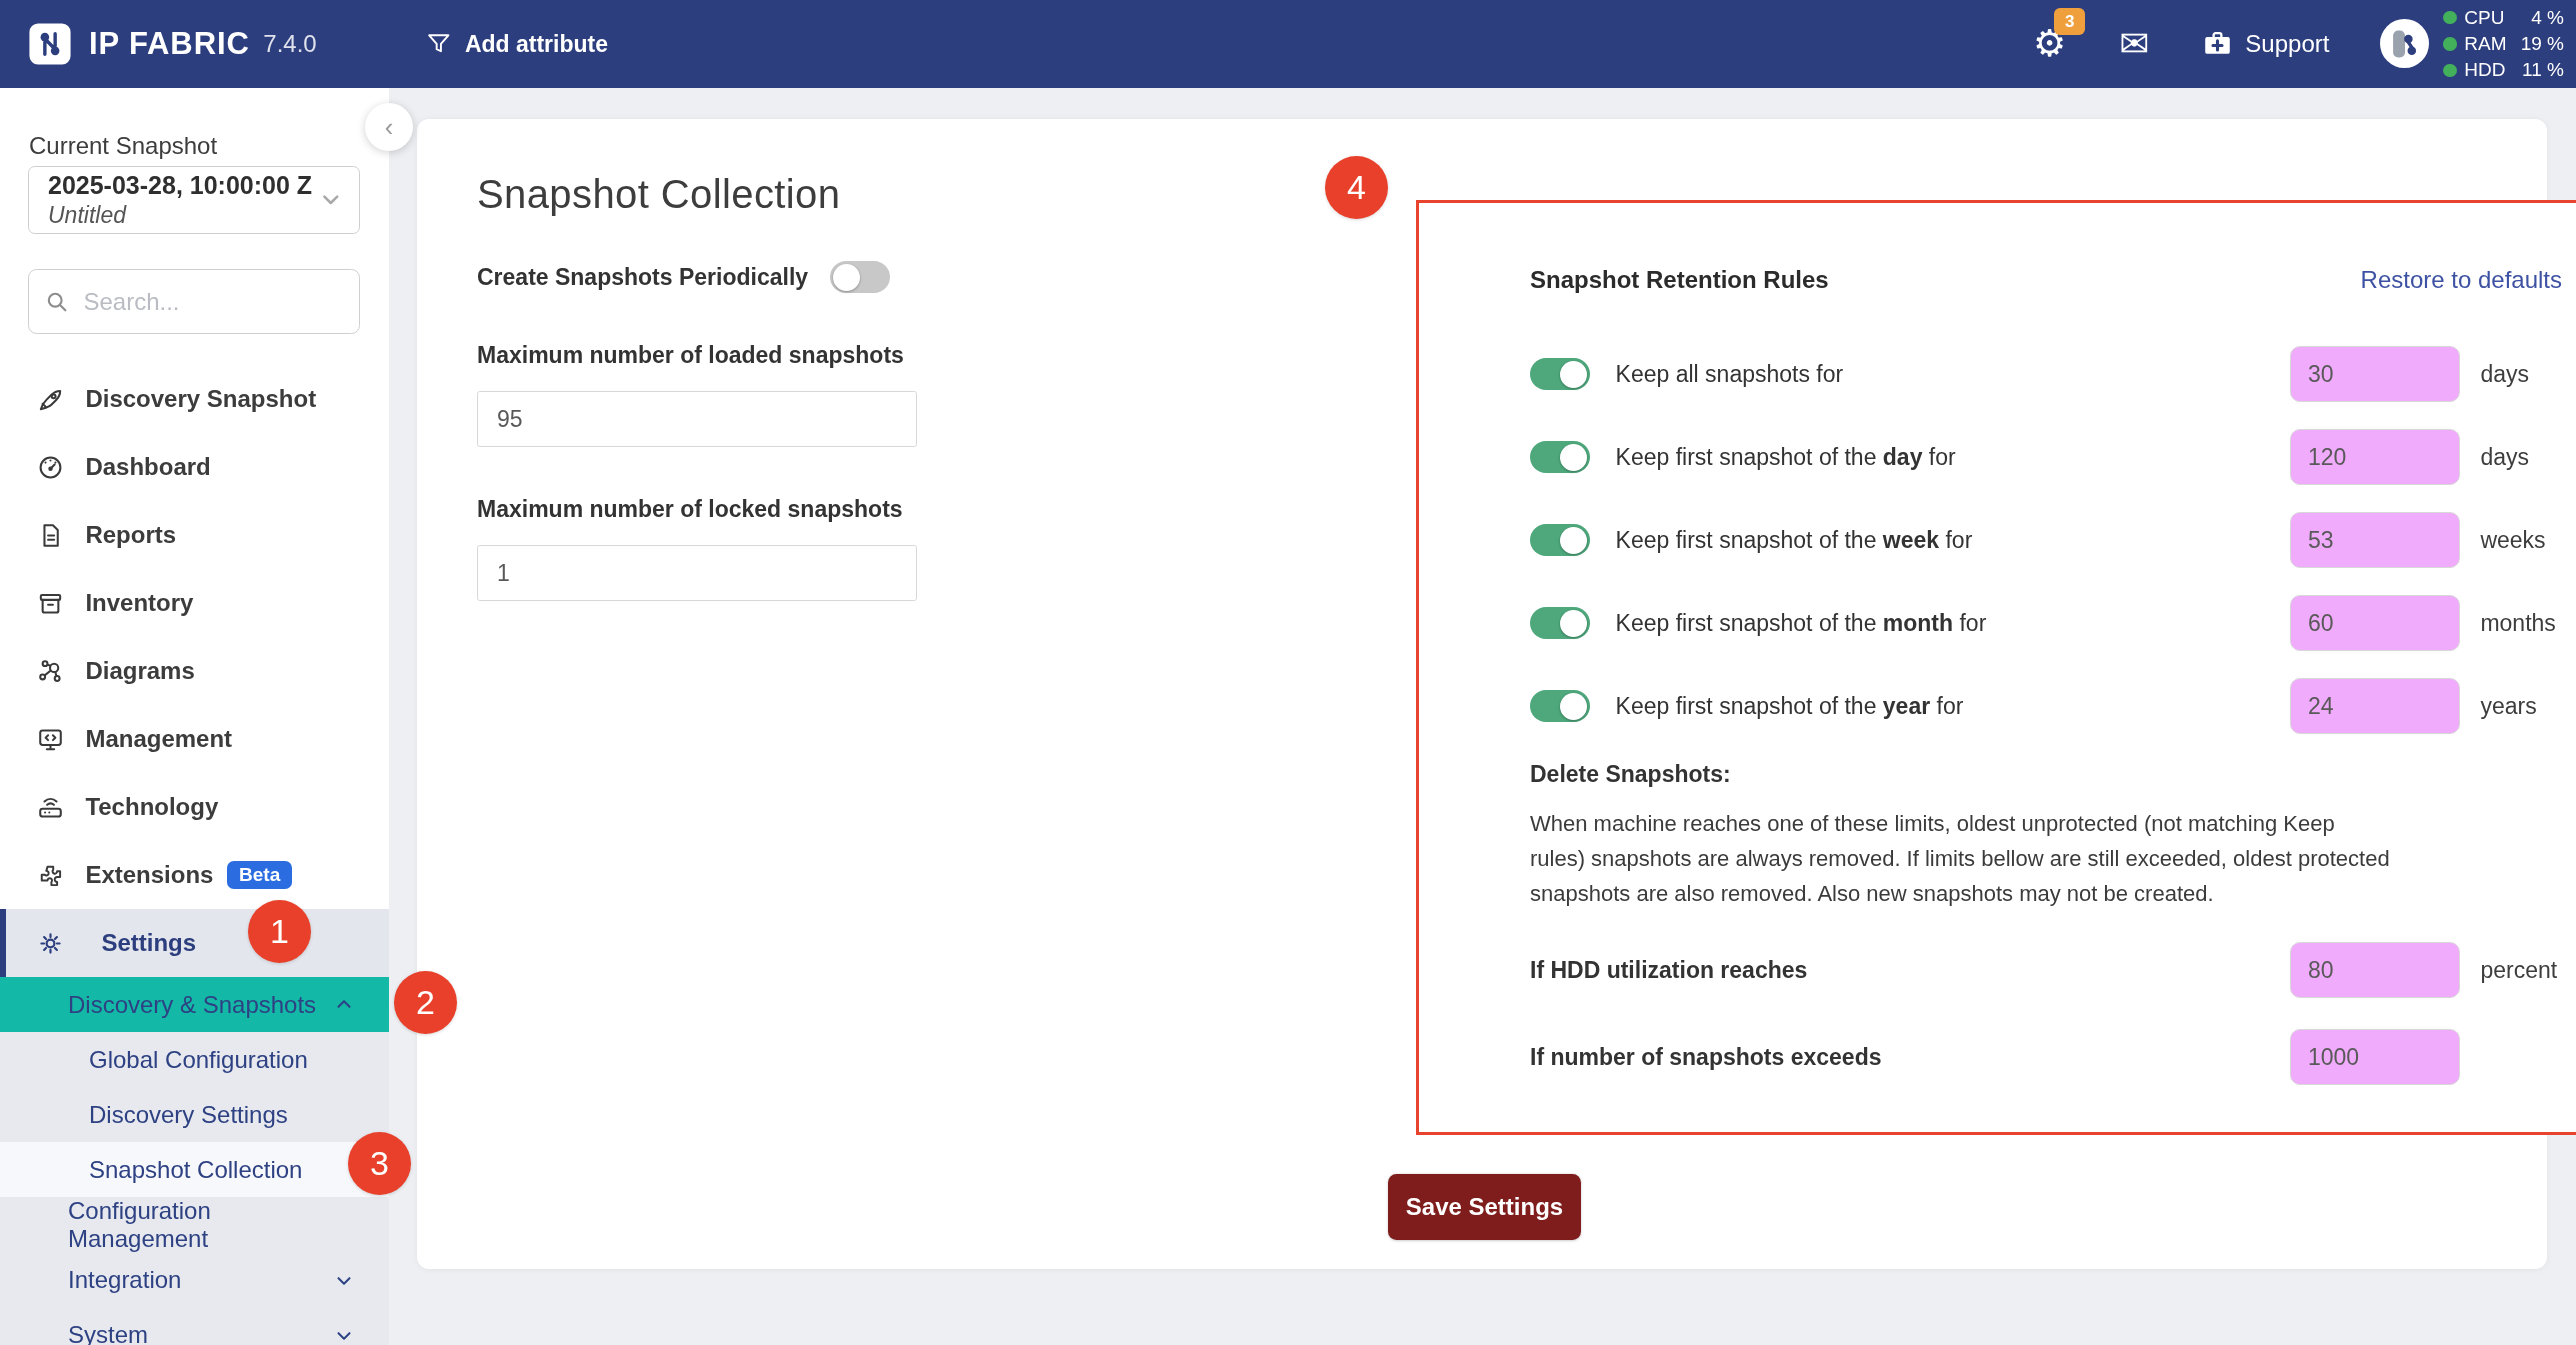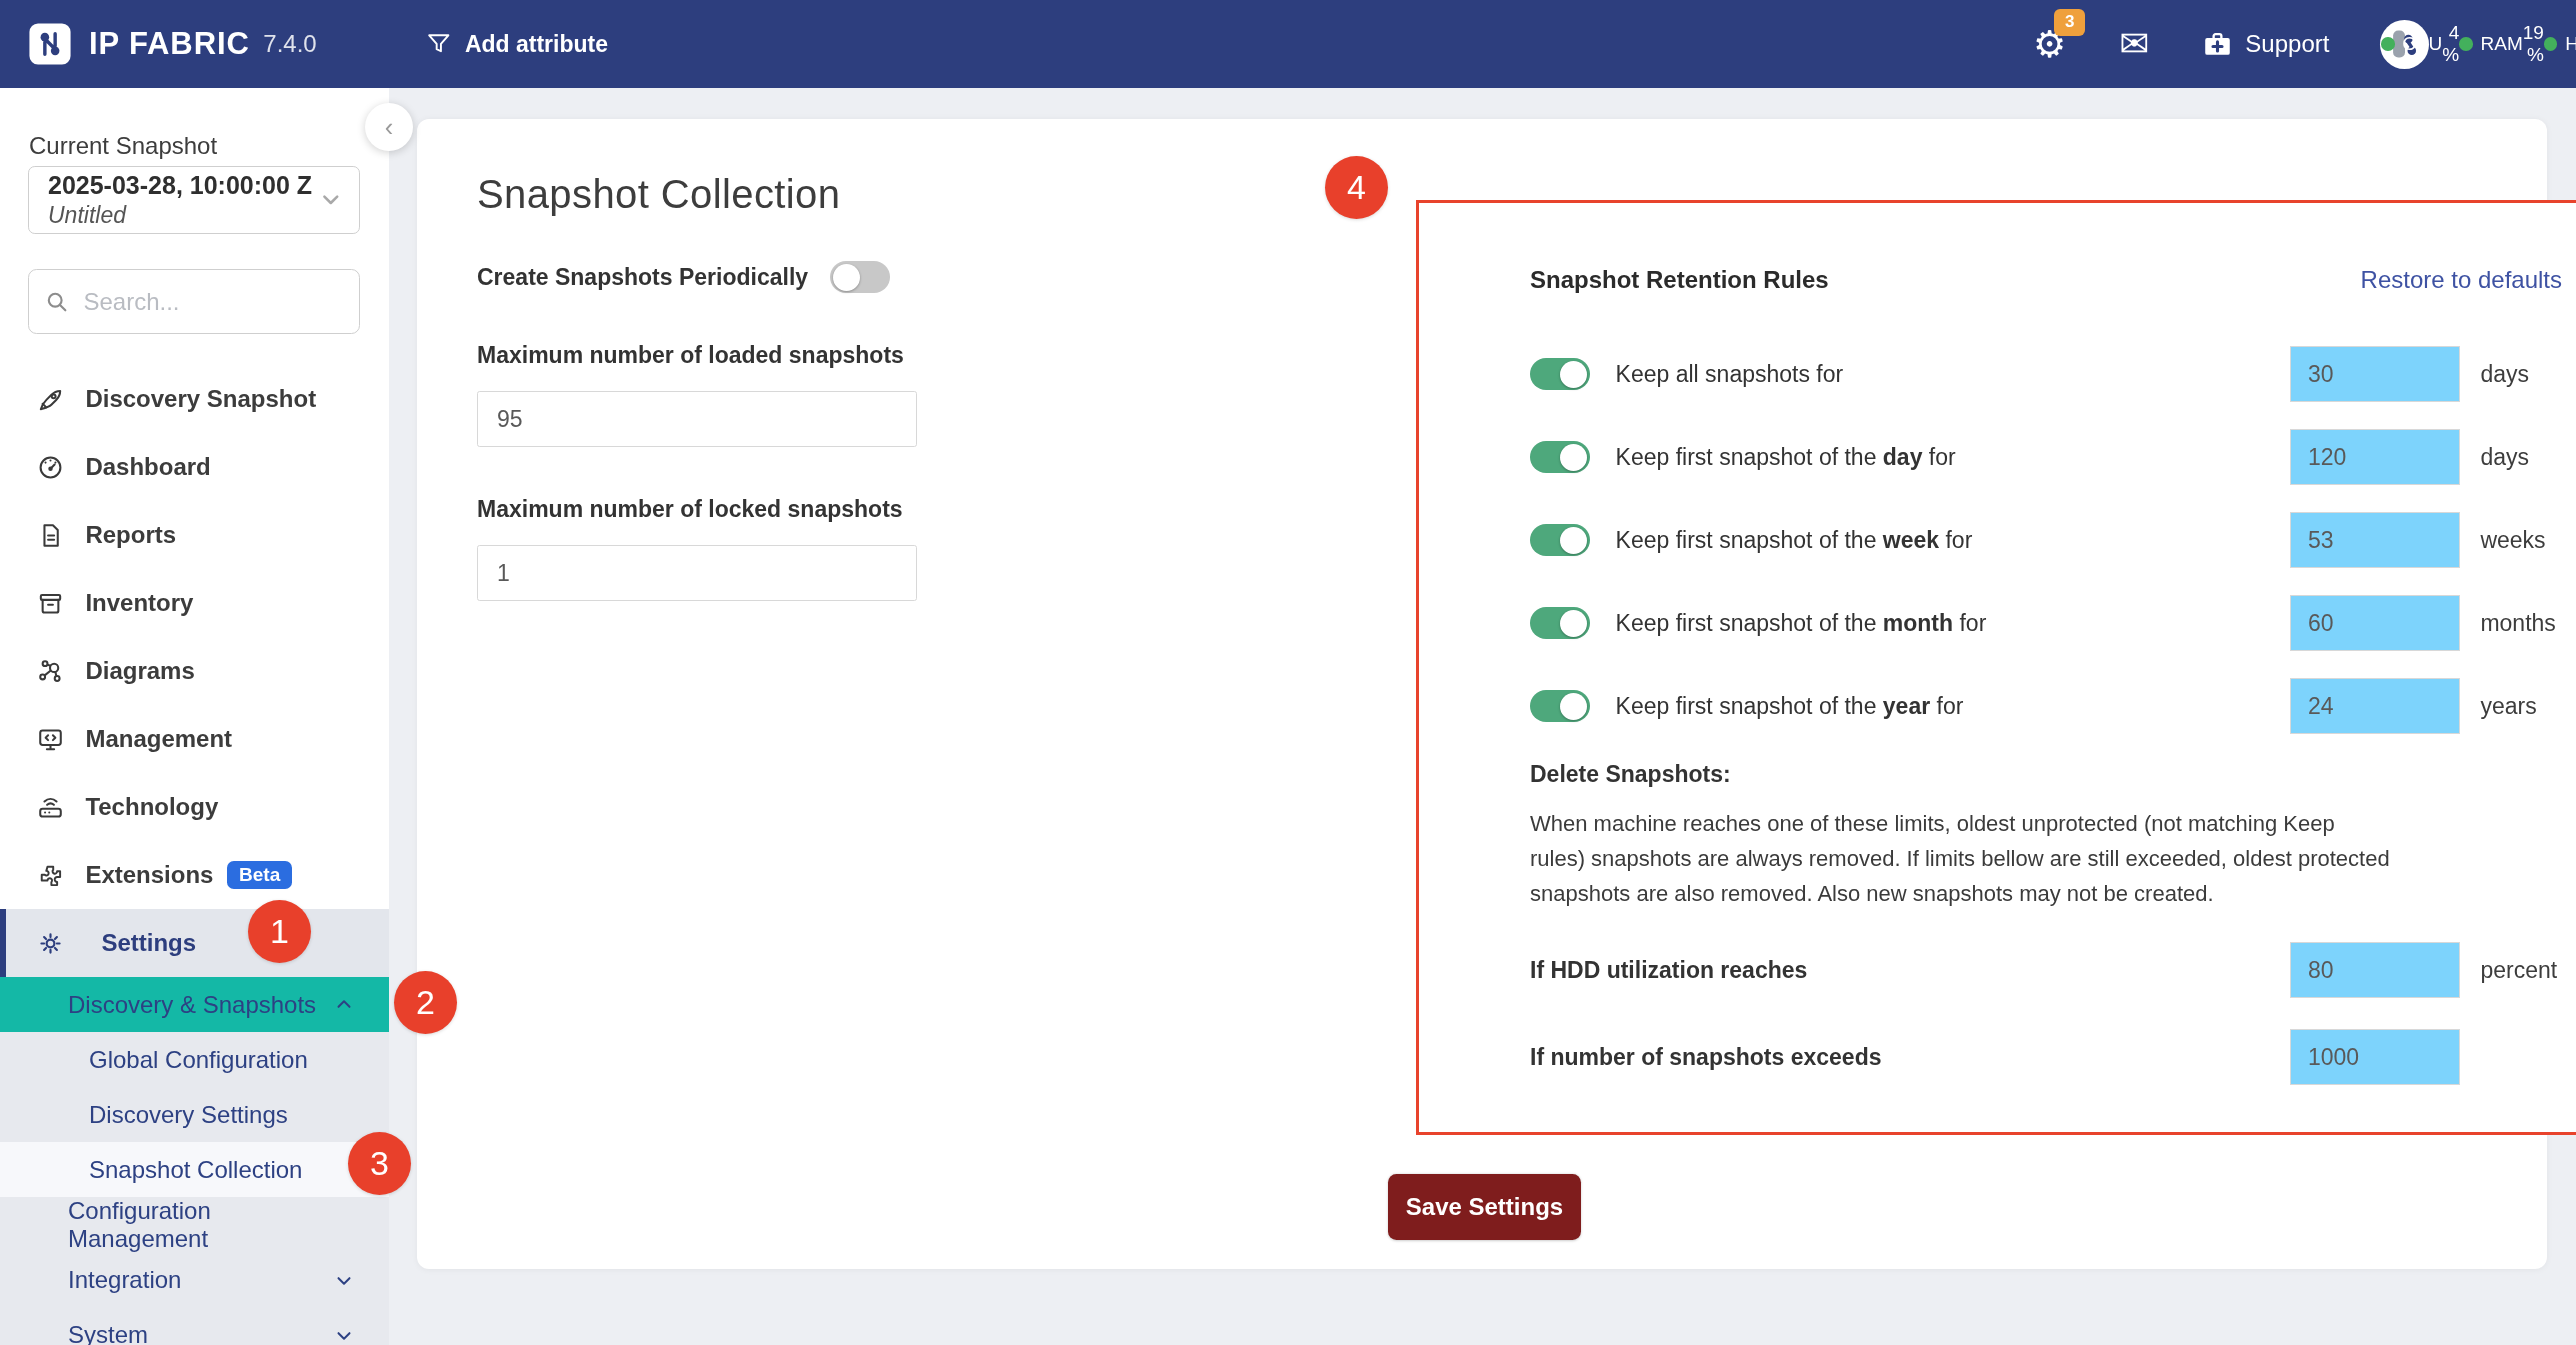--- a/index.html
+++ b/index.html
@@ -31,21 +31,21 @@
   }
   .envelope-glyph { font-size:36px; line-height:36px; }
   .support-wrap { display:flex; align-items:center; margin-right:51px; cursor:pointer; }
   .support-wrap svg { width:31px; height:31px; }
   .support-label { font-size:24px; margin-left:12px; }
   .avatar {
     width:49px; height:49px; border-radius:50%; background:#fff; margin-right:13.6px;
     display:flex; align-items:center; justify-content:center; cursor:pointer; overflow:hidden;
   }
   .avatar svg { width:34px; height:34px; }
-  .stats { display:flex; flex-direction:row; justify-content:center; width:121px; }
+  .stats { display:flex; flex-direction:column; justify-content:center; width:121px; }
   .stat-row { display:flex; align-items:center; height:26.4px; font-size:19px; }
   .stat-dot { width:13.6px; height:13.6px; border-radius:50%; background:#43b05c; margin-right:7.7px; flex:0 0 auto; }
   .stat-label { flex:1; }
   .stat-value { text-align:right; }
 
   
   .sidebar {
     position:absolute; top:88px; left:0; width:389px; height:1258px;
     background:#ffffff;
   }
@@ -136,23 +136,23 @@
     position:absolute; top:81px; left:999px; width:1247px; height:935px;
     border:3.4px solid #e8432c; background:#fff; padding:47px 98px 0 111px;
   }
   .ret-head { display:flex; align-items:center; justify-content:space-between; height:60px; }
   .ret-title { font-size:24px; font-weight:bold; color:#2b2b2b; }
   .restore-link { font-size:24px; color:#3e52a3; cursor:pointer; }
   .rules { margin-top:36px; }
   .rule-row { display:flex; align-items:center; height:56px; margin-bottom:27px; }
   .rule-label { font-size:23px; color:#333; margin-left:25.6px; flex:1; }
   .num-input {
-    width:170px; height:56px; border:0.9px solid #d8d8d8; border-radius:0;
+    width:170px; height:56px; border:0.9px solid #d8d8d8; border-radius:10px;
     font-size:23px; color:#595959; padding:0 17px; outline:none;
-    font-family:"Liberation Sans", sans-serif; flex:0 0 auto; background:#7dd3fc;
+    font-family:"Liberation Sans", sans-serif; flex:0 0 auto; background:#f0abfc;
   }
   .unit { font-size:23px; color:#3d3d3d; width:102px; padding-left:20.4px; flex:0 0 auto; }
   .delete-heading { font-size:23px; font-weight:bold; color:#333; margin-top:10.2px; }
   .delete-text { font-size:22px; color:#3b3b3b; line-height:1.58; margin-top:19px; width:860px; }
   .limit-row { display:flex; align-items:center; height:56px; margin-top:31px; }
   .limit-label { font-size:23px; font-weight:bold; color:#333; flex:1; }
 
   .save-btn {
     position:absolute; top:1055px; left:971px; width:193px; height:66px;
     background:#7f1d1d; border:none; border-radius:8.5px; color:#fff;

